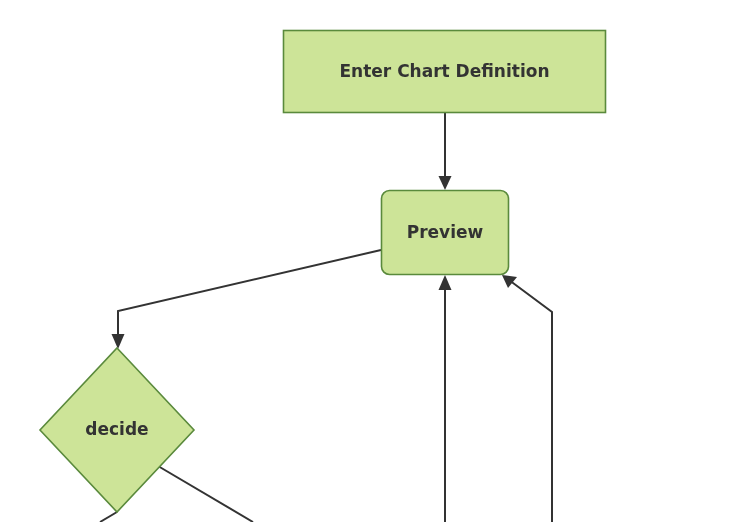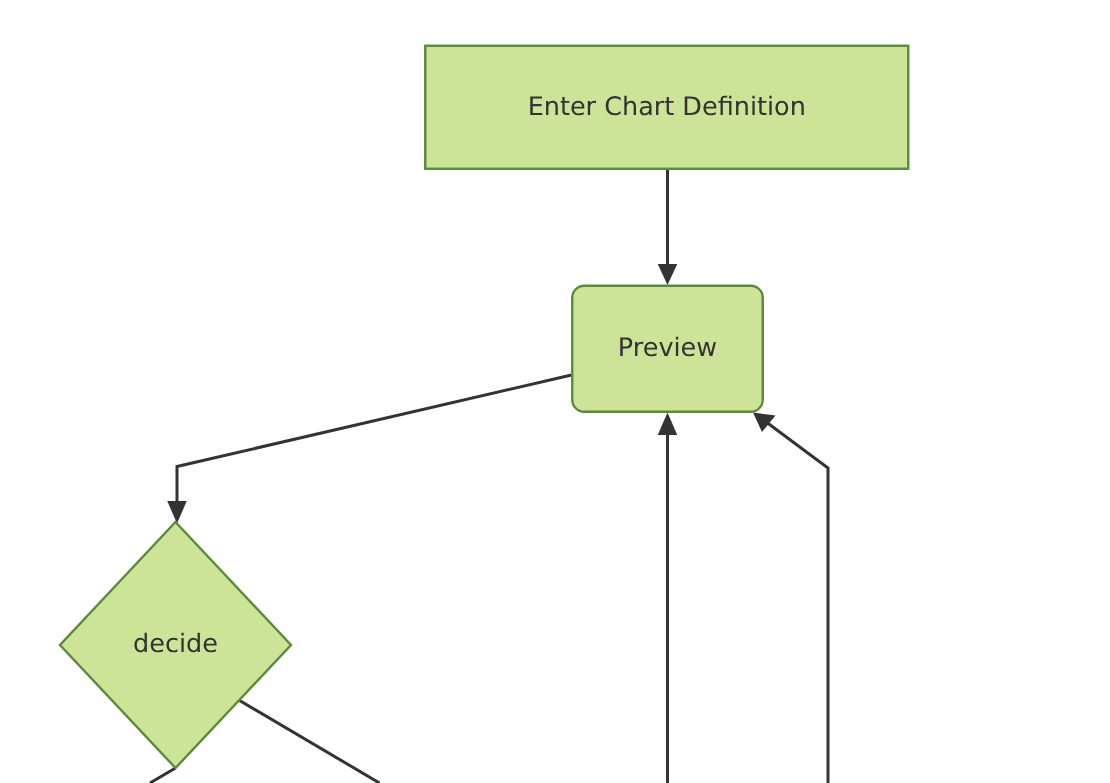--- a/index.html
+++ b/index.html
@@ -9,20 +9,21 @@
   }
   body {
     font-family: "DejaVu Sans", "Liberation Sans", sans-serif;
   }
   #diagram-root {
     position: relative;
     width: 740px;
     height: 522px;
     overflow: hidden;
     background: #ffffff;
+    font-weight: bold;
   }
   #flow-svg {
     position: absolute;
     top: 0;
     left: 0;
     width: 740px;
     height: 522px;
     display: block;
   }
   .node-shape {

